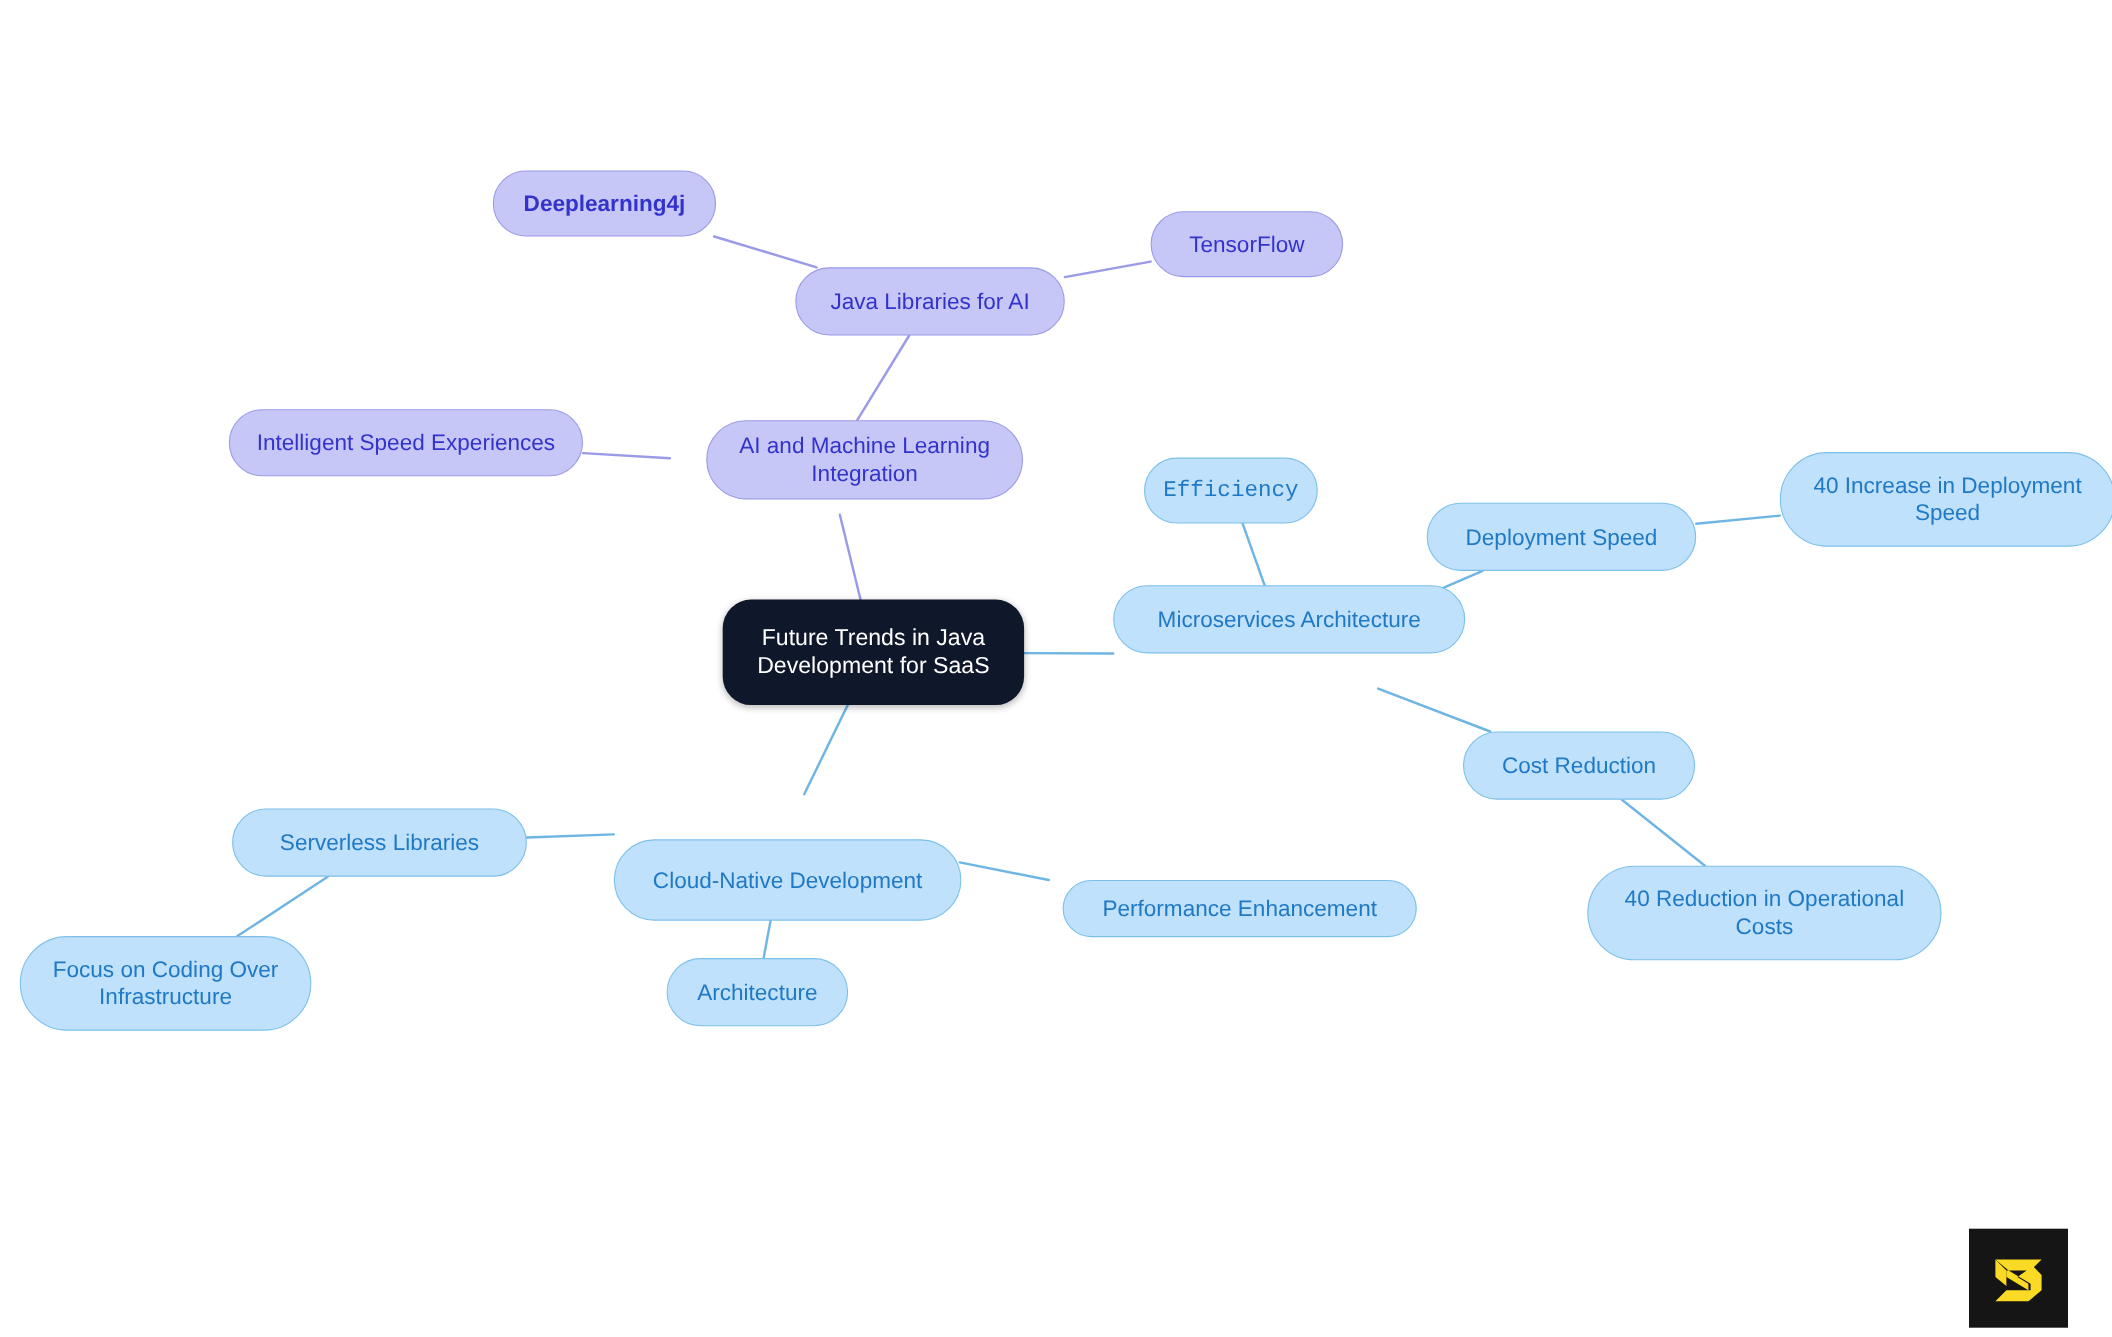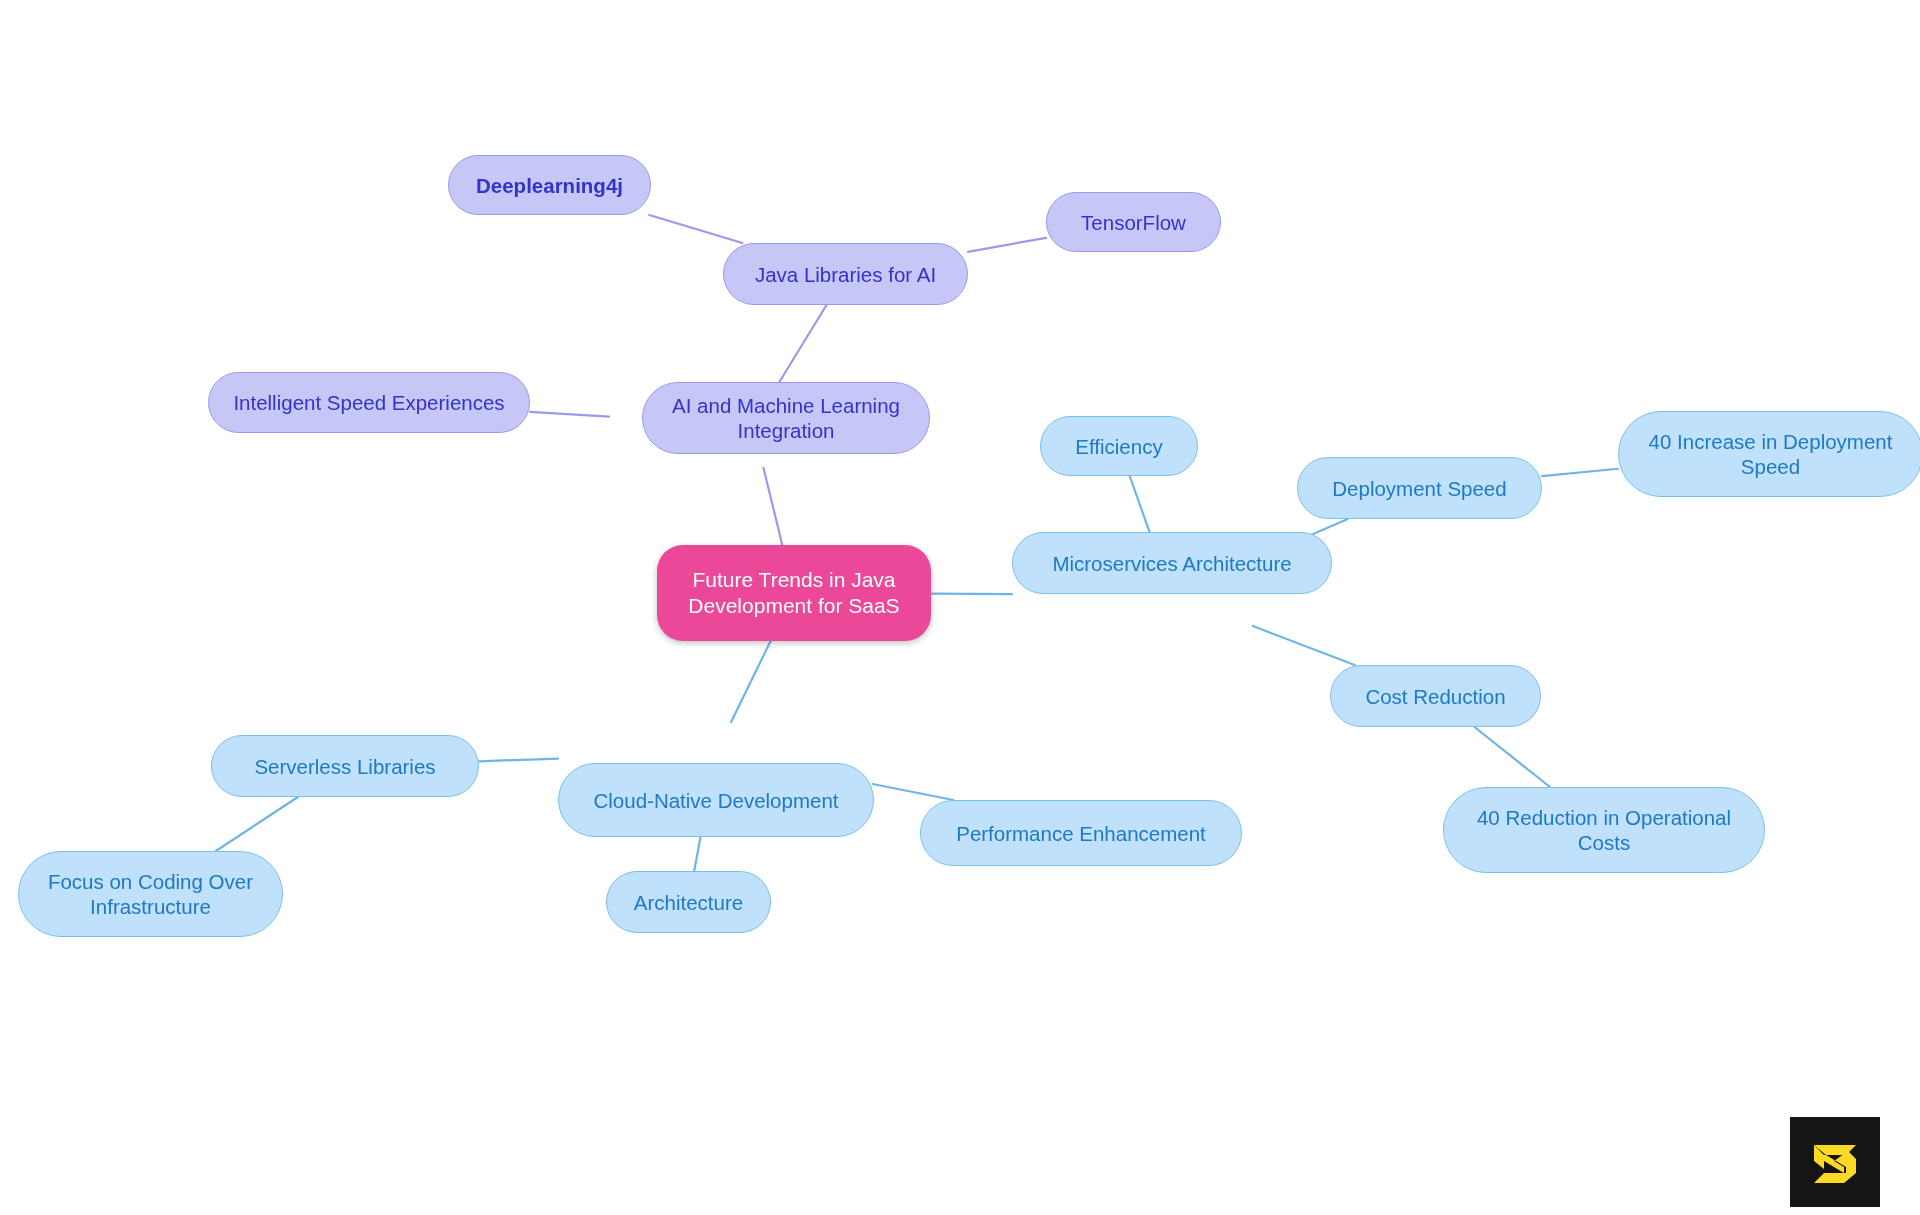--- a/index.html
+++ b/index.html
@@ -34,21 +34,21 @@
     border-style: solid;
     border-width: 1.5px;
     line-height: 1.22;
     padding: 4px 14px;
     white-space: pre-line;
     z-index: 2;
   }
   .node.root {
     border-radius: 26px;
     border-width: 0;
-    background: #ec4899;
+    background: #0f172a;
     color: #ffffff;
     font-size: 21px;
     box-shadow: 0 2px 6px rgba(0,0,0,0.25);
   }
   .node.purple {
     background: #c7c7f7;
     border-color: #9a9ae8;
     color: #3333cc;
     font-size: 20.5px;
   }
@@ -97,33 +97,33 @@
   <div id="node-layer">
       <div class="node root" style="left: 657px; top: 545px; width: 274px; height: 96px;">Future Trends in Java
 Development for SaaS</div>
       <div class="node purple" style="left: 642px; top: 382px; width: 288px; height: 72px;">AI and Machine Learning
 Integration</div>
       <div class="node purple" style="left: 723px; top: 243px; width: 245px; height: 62px;">Java Libraries for AI</div>
       <div class="node purple" style="left: 448px; top: 155px; width: 203px; height: 60px; font-weight: bold;">Deeplearning4j</div>
       <div class="node purple" style="left: 1046px; top: 192px; width: 175px; height: 60px;">TensorFlow</div>
       <div class="node purple" style="left: 208px; top: 372px; width: 322px; height: 61px;">Intelligent Speed Experiences</div>
       <div class="node blue" style="left: 1012px; top: 532px; width: 320px; height: 62px;">Microservices Architecture</div>
-      <div class="node blue" style="left: 1040px; top: 416px; width: 158px; height: 60px;">Efficiency</div>
+      <div class="node blue" style="left: 1040px; top: 416px; width: 158px; height: 60px; font-family: Liberation Mono, monospace;">Efficiency</div>
       <div class="node blue" style="left: 1297px; top: 457px; width: 245px; height: 62px;">Deployment Speed</div>
       <div class="node blue" style="left: 1618px; top: 411px; width: 305px; height: 86px;">40 Increase in Deployment
 Speed</div>
       <div class="node blue" style="left: 1330px; top: 665px; width: 211px; height: 62px;">Cost Reduction</div>
       <div class="node blue" style="left: 1443px; top: 787px; width: 322px; height: 86px;">40 Reduction in Operational
 Costs</div>
       <div class="node blue" style="left: 558px; top: 722px; width: 316px; height: 74px; margin-top: 41px;">Cloud-Native Development</div>
       <div class="node blue" style="left: 211px; top: 735px; width: 268px; height: 62px;">Serverless Libraries</div>
       <div class="node blue" style="left: 18px; top: 851px; width: 265px; height: 86px;">Focus on Coding Over
 Infrastructure</div>
       <div class="node blue" style="left: 606px; top: 871px; width: 165px; height: 62px;">Architecture</div>
-      <div class="node blue" style="left: 920px; top: 800px; width: 322px; height: 66px;">Performance Enhancement</div>
+      <div class="node blue" style="left: 966px; top: 800px; width: 322px; height: 52px;">Performance Enhancement</div>
     </div>
 
   <div id="brand-logo">
     <svg width="62" height="62" viewBox="0 0 62 62">
       <polygon fill="#fada24" points="10,14 52,14 42,24 20,24 20,30 40,42 40,36 30,30 44,20 52,28 52,42 40,52 10,52 20,42 42,42 42,36 22,24"></polygon>
       <polygon fill="#fada24" points="10,14 20,24 20,38 10,30"></polygon>
     </svg>
   </div>
 </div>
 

